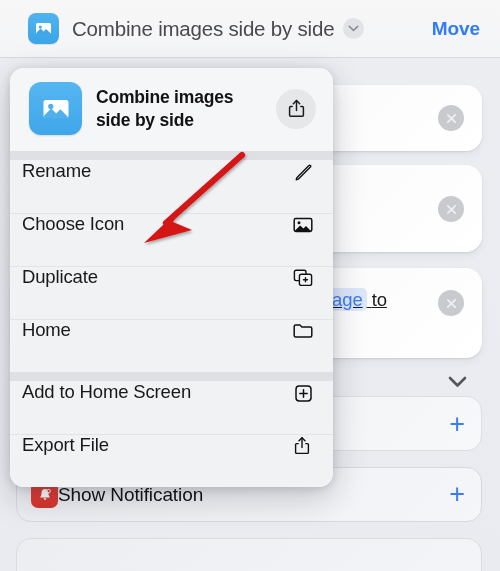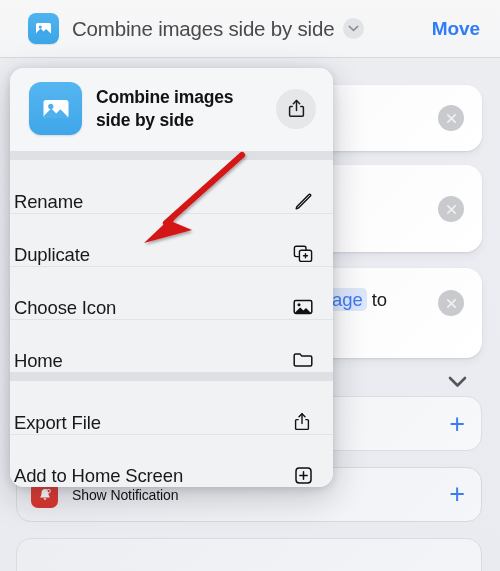--- a/index.html
+++ b/index.html
@@ -139,22 +139,22 @@
     padding: 0 16px 0 14px;
   }
   .notif-icon {
     width: 27px; height: 27px;
     border-radius: 7px;
     background: linear-gradient(180deg, #e2433a 0%, #d8342c 100%);
     display: flex; align-items: center; justify-content: center;
     flex: none;
   }
   .notif-label {
-    margin-left: 14px;
-    font-size: 14px;
+    margin-left: 0;
+    font-size: 19px;
     color: #111114;
     letter-spacing: -0.1px;
   }
   .plus-blue {
     margin-left: auto;
     font-size: 27px;
     color: #3d7bf0;
     line-height: 1;
     font-weight: 400;
   }
@@ -219,22 +219,22 @@
     flex: none;
   }
   .ctx-gap {
     height: 9px;
     background: #dfe0e4;
   }
   .ctx-item {
     position: relative;
     height: 53px;
     display: flex;
-    align-items: flex-end;
-    padding: 0 18px 0 4px;
+    align-items: flex-start;
+    padding: 0 18px 0 12px;
     background: #f1f2f4;
   }
   .ctx-item + .ctx-item::before {
     content: "";
     position: absolute;
     left: 0; right: 0; top: 0;
     height: 1px;
     background: #e2e3e6;
   }
   .ctx-item-label {
@@ -275,21 +275,21 @@
 
     <div class="action-card card2">
       <div class="clear-btn" style="right:18px; top:31px;">
         <svg width="13" height="13" viewBox="0 0 13 13">
             <path d="M2.8 2.8 L10.2 10.2 M10.2 2.8 L2.8 10.2" stroke="#f0f0f2" stroke-width="1.7" stroke-linecap="round"></path>
           </svg>
       </div>
     </div>
 
     <div class="action-card card3">
-      <div class="card3-text" style="left:312px;">
+      <div class="card3-text" style="left:312px;text-decoration:underline;">
         <span class="token">age</span>
         <span>to</span>
       </div>
       <div class="clear-btn" style="right:18px; top:22px;">
         <svg width="13" height="13" viewBox="0 0 13 13">
             <path d="M2.8 2.8 L10.2 10.2 M10.2 2.8 L2.8 10.2" stroke="#f0f0f2" stroke-width="1.7" stroke-linecap="round"></path>
           </svg>
       </div>
     </div>
 
@@ -362,69 +362,69 @@
     <div class="ctx-item">
       <span class="ctx-item-label">Rename</span>
       <span class="ctx-item-icon">
         <svg width="21" height="21" viewBox="0 0 21 21">
           <path d="M3.2 17.8 L5.2 17.2 L17.4 5.0 C17.9 4.5 17.9 3.9 17.4 3.5 C17.0 3.1 16.4 3.1 15.9 3.6 L3.8 15.8 Z" fill="none" stroke="#111" stroke-width="1.4" stroke-linejoin="round"></path>
         </svg>
       </span>
     </div>
 
     <div class="ctx-item">
+      <span class="ctx-item-label">Choose Icon</span>
+      <span class="ctx-item-icon">
+        <svg width="22" height="22" viewBox="0 0 22 22">
+          <rect x="2.2" y="4.6" width="17.6" height="12.8" rx="1.6" fill="none" stroke="#111" stroke-width="1.5"></rect>
+          <circle cx="7.0" cy="8.8" r="1.5" fill="#111"></circle>
+          <path d="M3.0 16.6 L8.2 11.4 L11.4 14.6 L14.0 12.0 L19.0 17.0 L19.0 16.0 C19.0 16.8 18.4 17.4 17.6 17.4 L4.4 17.4 C3.6 17.4 3.0 16.8 3.0 16.0 Z" fill="#111"></path>
+        </svg>
+      </span>
+    </div>
+
+    <div class="ctx-item">
       <span class="ctx-item-label">Duplicate</span>
       <span class="ctx-item-icon">
         <svg width="22" height="22" viewBox="0 0 22 22">
           <rect x="2.4" y="3.2" width="11.6" height="10.4" rx="1.8" fill="#f1f2f4" stroke="#111" stroke-width="1.4"></rect>
           <rect x="7.4" y="7.2" width="12.2" height="11.2" rx="2.0" fill="#f1f2f4" stroke="#111" stroke-width="1.4"></rect>
           <path d="M13.5 12.8 L13.5 8.8 M11.5 10.8 L15.5 10.8" stroke="#111" stroke-width="1.4" stroke-linecap="round" transform="translate(0,2)"></path>
         </svg>
       </span>
     </div>
 
     <div class="ctx-item">
-      <span class="ctx-item-label">Choose Icon</span>
-      <span class="ctx-item-icon">
-        <svg width="22" height="22" viewBox="0 0 22 22">
-          <rect x="2.2" y="4.6" width="17.6" height="12.8" rx="1.6" fill="none" stroke="#111" stroke-width="1.5"></rect>
-          <circle cx="7.0" cy="8.8" r="1.5" fill="#111"></circle>
-          <path d="M3.0 16.6 L8.2 11.4 L11.4 14.6 L14.0 12.0 L19.0 17.0 L19.0 16.0 C19.0 16.8 18.4 17.4 17.6 17.4 L4.4 17.4 C3.6 17.4 3.0 16.8 3.0 16.0 Z" fill="#111"></path>
-        </svg>
-      </span>
-    </div>
-
-    <div class="ctx-item">
       <span class="ctx-item-label">Home</span>
       <span class="ctx-item-icon">
         <svg width="22" height="22" viewBox="0 0 22 22">
           <path d="M2.2 6.4 C2.2 5.5 2.8 4.9 3.7 4.9 L8.0 4.9 L9.6 6.9 L18.3 6.9 C19.2 6.9 19.8 7.5 19.8 8.4 L19.8 15.6 C19.8 16.5 19.2 17.1 18.3 17.1 L3.7 17.1 C2.8 17.1 2.2 16.5 2.2 15.6 Z" fill="none" stroke="#111" stroke-width="1.5" stroke-linejoin="round"></path>
         </svg>
       </span>
     </div>
 
     <div class="ctx-gap"></div>
+
+    <div class="ctx-item">
+      <span class="ctx-item-label">Add to Home Screen</span>
+      <span class="ctx-item-icon">
+        <svg width="21" height="21" viewBox="0 0 21 21">
+          <rect x="3.0" y="3.0" width="15" height="15" rx="3.2" fill="none" stroke="#111" stroke-width="1.5"></rect>
+          <path d="M10.5 6.8 L10.5 14.2 M6.8 10.5 L14.2 10.5" stroke="#111" stroke-width="1.5" stroke-linecap="round"></path>
+        </svg>
+      </span>
+    </div>
 
     <div class="ctx-item">
       <span class="ctx-item-label">Export File</span>
       <span class="ctx-item-icon">
         <svg width="22" height="22" viewBox="0 0 22 22">
           <path d="M6.2 8.6 L4.6 8.6 C4.0 8.6 3.6 9.0 3.6 9.6 L3.6 17.4 C3.6 18.0 4.0 18.4 4.6 18.4 L15.4 18.4 C16.0 18.4 16.4 18.0 16.4 17.4 L16.4 9.6 C16.4 9.0 16.0 8.6 15.4 8.6 L13.8 8.6" fill="none" stroke="#111" stroke-width="1.4" stroke-linecap="round" stroke-linejoin="round"></path>
           <path d="M10.0 2.8 L10.0 12.6" fill="none" stroke="#111" stroke-width="1.4" stroke-linecap="round"></path>
           <path d="M7.0 5.8 L10.0 2.7 L13.0 5.8" fill="none" stroke="#111" stroke-width="1.4" stroke-linecap="round" stroke-linejoin="round"></path>
-        </svg>
-      </span>
-    </div>
-
-    <div class="ctx-item">
-      <span class="ctx-item-label">Add to Home Screen</span>
-      <span class="ctx-item-icon">
-        <svg width="21" height="21" viewBox="0 0 21 21">
-          <rect x="3.0" y="3.0" width="15" height="15" rx="3.2" fill="none" stroke="#111" stroke-width="1.5"></rect>
-          <path d="M10.5 6.8 L10.5 14.2 M6.8 10.5 L14.2 10.5" stroke="#111" stroke-width="1.5" stroke-linecap="round"></path>
         </svg>
       </span>
     </div>
   </div>
 
   <svg class="arrow-layer" viewBox="0 0 500 571">
     <defs>
       <filter id="arrowshadow" x="-40%" y="-40%" width="200%" height="200%">
         <feDropShadow dx="1" dy="2" stdDeviation="1.6" flood-color="#000000" flood-opacity="0.32"></feDropShadow>
       </filter>

